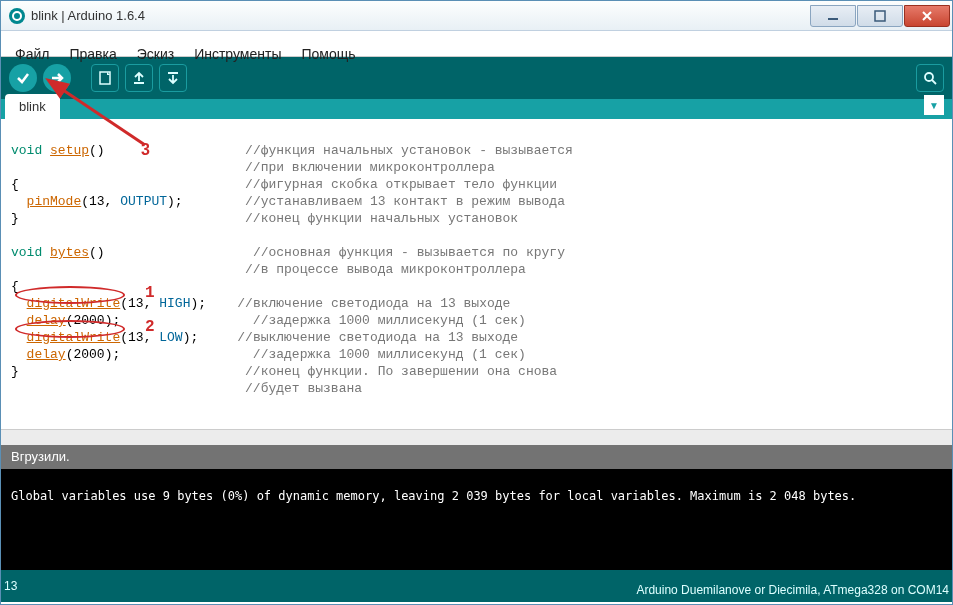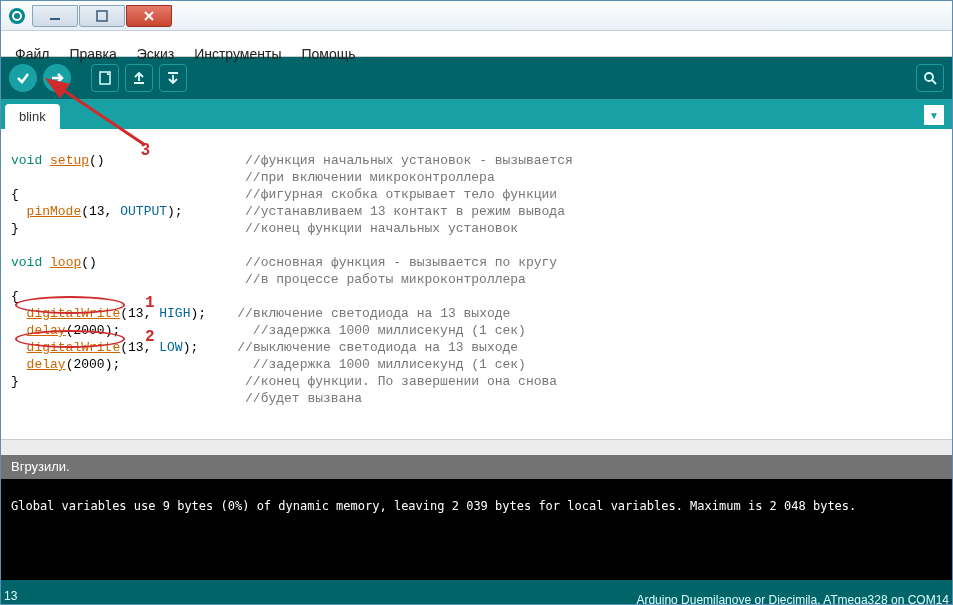--- a/index.html
+++ b/index.html
@@ -12,21 +12,21 @@
 .win-btn { width: 46px; height: 22px; display: flex; align-items: center; justify-content: center; border-radius: 0 0 3px 3px; margin-left: 1px; }
 .win-min, .win-max { background: linear-gradient(#e8eef5, #d0dce8); border: 1px solid #8aa5c0; color: #3a5a7a; }
 .win-close { background: linear-gradient(#e67a6a, #c84530); border: 1px solid #9a3020; color: #fff; font-weight: bold; }
 .menubar { height: 26px; background: #fff; display: flex; align-items: center; padding: 0 8px; border-bottom: 1px solid #ccc; gap: 8px; }
 .menubar span { padding: 2px 6px; cursor: default; font-size: 14px; color: #222; margin-top: 20px; }
 .toolbar { height: 42px; background: #006468; display: flex; align-items: center; padding: 0 8px; gap: 6px; }
 .tbtn { width: 28px; height: 28px; border-radius: 4px; display: flex; align-items: center; justify-content: center; color: #fff; }
 .tbtn.round { border-radius: 50%; background: #17a1a5; }
 .tbtn.sq { border: 1px solid #1a9ca0; background: transparent; }
 .toolbar-right { margin-left: auto; }
-.tabstrip { height: 30px; background: #17a1a5; display: flex; align-items: flex-end; padding: 0 4px; position: relative; }
+.tabstrip { height: 20px; background: #17a1a5; display: flex; align-items: flex-end; padding: 0 4px; position: relative; }
 .tab { background: #fff; padding: 5px 14px; border-radius: 4px 4px 0 0; font-size: 13px; color: #333; margin-bottom: 0; }
 .tab-menu { margin-left: auto; width: 20px; height: 20px; background: #fff; display: flex; align-items: center; justify-content: center; margin-right: 4px; margin-bottom: 4px; color: #17a1a5; font-size: 10px; }
 .editor { background: #fff; height: 310px; overflow: auto; padding: 6px 10px; font-family: Consolas, "Courier New", monospace; font-size: 13px; line-height: 17px; white-space: pre; position: relative; }
 .kw { color: #008b6e; font-weight: normal; }
 .fn { color: #cc6600; text-decoration: underline; }
 .cn { color: #006699; }
 .cm { color: #777; }
 .scroll-hint { height: 16px; background: #ececec; border-top: 1px solid #ccc; }
 .status-strip { height: 24px; background: #737373; color: #fff; padding: 4px 10px; font-size: 13px; }
 .console { background: #000; color: #fff; font-family: Consolas, monospace; font-size: 12px; padding: 20px 10px 10px; height: 101px; }
@@ -35,20 +35,21 @@
 
 .arrow { position: absolute; pointer-events: none; }
 .ann-num { position: absolute; color: #d02a2a; font-weight: bold; font-size: 16px; pointer-events: none; }
 .ring { position: absolute; border: 2px solid #d02a2a; border-radius: 50%; pointer-events: none; }
 </style>
 </head>
 <body>
 
 <div class="titlebar">
   <div class="app-icon"></div>
+  <div class="title">blink | Arduino 1.6.4</div>
   <div class="win-btns">
     <div class="win-btn win-min">
         <svg width="12" height="12">
           <rect x="1" y="8" width="10" height="2" fill="currentColor"></rect>
         </svg>
       </div>
     <div class="win-btn win-max">
         <svg width="12" height="12">
           <rect x="1" y="1" width="10" height="10" fill="none" stroke="currentColor" stroke-width="1.5"></rect>
         </svg>
@@ -112,22 +113,22 @@
   <div class="tab-menu">▼</div>
 </div>
 
 <div class="editor">
 <span class="kw">void</span><span> </span><span class="fn">setup</span><span>()</span>                  <span class="cm">//функция начальных установок - вызывается</span>
                               <span class="cm">//при включении микроконтроллера</span>
 <span>{</span>                             <span class="cm">//фигурная скобка открывает тело функции</span>
 <span>  </span><span class="fn">pinMode</span><span>(13, </span><span class="cn">OUTPUT</span><span>);</span>        <span class="cm">//устанавливаем 13 контакт в режим вывода</span>
 <span>}</span>                             <span class="cm">//конец функции начальных установок</span>
 
-<span class="kw">void</span><span> </span><span class="fn">loop</span><span>()</span>                   <span class="cm">//основная функция - вызывается по кругу</span>
-                              <span class="cm">//в процессе работы микроконтроллера</span>
+<span class="kw">void</span><span> </span><span class="fn">bytes</span><span>()</span>                   <span class="cm">//основная функция - вызывается по кругу</span>
+                              <span class="cm">//в процессе вывода микроконтроллера</span>
 <span>{</span>
 <span>  </span><span class="fn">digitalWrite</span><span>(13, </span><span class="cn">HIGH</span><span>);</span>    <span class="cm">//включение светодиода на 13 выходе</span>
 <span>  </span><span class="fn">delay</span><span>(2000);</span>                 <span class="cm">//задержка 1000 миллисекунд (1 сек)</span>
 <span>  </span><span class="fn">digitalWrite</span><span>(13, </span><span class="cn">LOW</span><span>);</span>     <span class="cm">//выключение светодиода на 13 выходе</span>
 <span>  </span><span class="fn">delay</span><span>(2000);</span>                 <span class="cm">//задержка 1000 миллисекунд (1 сек)</span>
 <span>}</span>                             <span class="cm">//конец функции. По завершении она снова</span>
                               <span class="cm">//будет вызвана</span>
   
   <div class="ring" style="top:167px;left:14px;width:110px;height:18px;border-radius:50%/50%;"></div>
   <div class="ring" style="top:201px;left:14px;width:110px;height:18px;border-radius:50%/50%;"></div>

